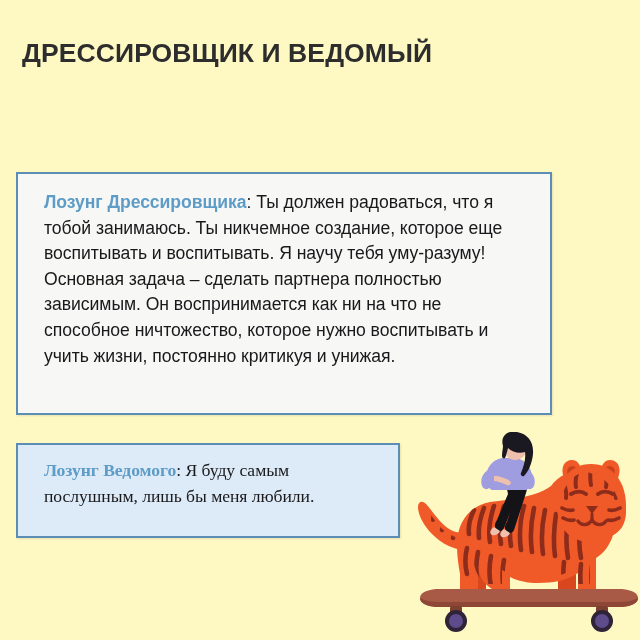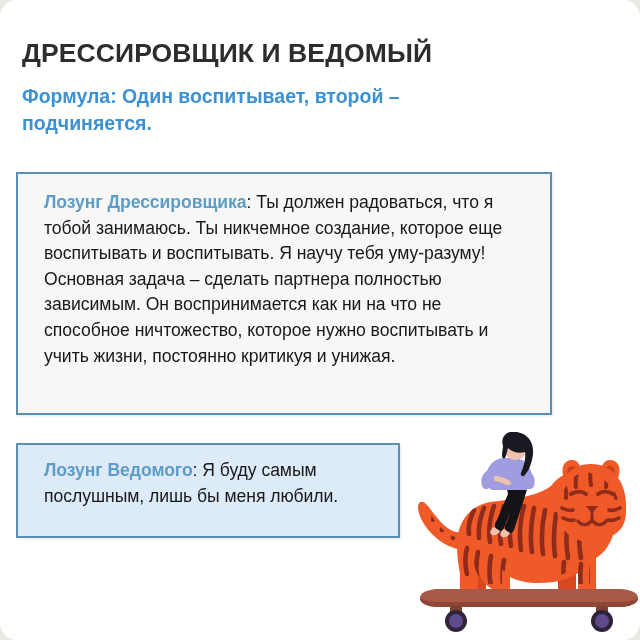--- a/index.html
+++ b/index.html
@@ -12,22 +12,21 @@
     background: #eae8e5;
     font-family: "Liberation Sans", sans-serif;
     overflow: hidden;
     position: relative;
   }
   #slide {
     position: absolute;
     left: 0; top: 0;
     width: 640px;
     height: 640px;
-    background: #ffffff;
-    border-radius: 17px;
+    background: #fef9c3;
   }
 
   
   .heading-block {
     position: absolute;
     left: 22px;
     top: 38px;
     width: 600px;
   }
   .main-title {
@@ -63,20 +62,21 @@
     background: #f7f7f6;
     padding: 16px 20px 10px 26px;
   }
   #box-follower {
     left: 16px;
     top: 443px;
     width: 384px;
     height: 95px;
     background: #ddeaf7;
     padding: 13px 16px 10px 26px;
+    font-family: Liberation Serif, serif;
   }
   .quote-text {
     margin: 0;
     font-size: 17.6px;
     color: #19191b;
     line-height: 1.455;
     letter-spacing: -0.05px;
   }
   .quote-label {
     color: #5d9cc6;
@@ -97,21 +97,20 @@
   }
   #illustration svg { display: block; }
 </style>
 </head>
 <body>
 
 <div id="slide">
 
   <div class="heading-block">
     <h1 class="main-title">ДРЕССИРОВЩИК И ВЕДОМЫЙ</h1>
-    <p class="subtitle">Формула: Один воспитывает, второй – подчиняется.</p>
   </div>
 
   <div class="quote-box" id="box-trainer">
     <p class="quote-text"><span class="quote-label">Лозунг Дрессировщика</span><span>: </span><span>Ты должен радоваться, что я тобой занимаюсь. Ты никчемное создание, которое еще воспитывать и воспитывать. Я научу тебя уму-разуму! Основная задача – сделать партнера полностью зависимым. Он воспринимается как ни на что не способное ничтожество, которое нужно воспитывать и учить жизни, постоянно критикуя и унижая.</span></p>
   </div>
 
   <div class="quote-box" id="box-follower">
     <p class="quote-text"><span class="quote-label">Лозунг Ведомого</span><span>: </span><span>Я буду самым послушным, лишь бы меня любили.</span></p>
   </div>
 

